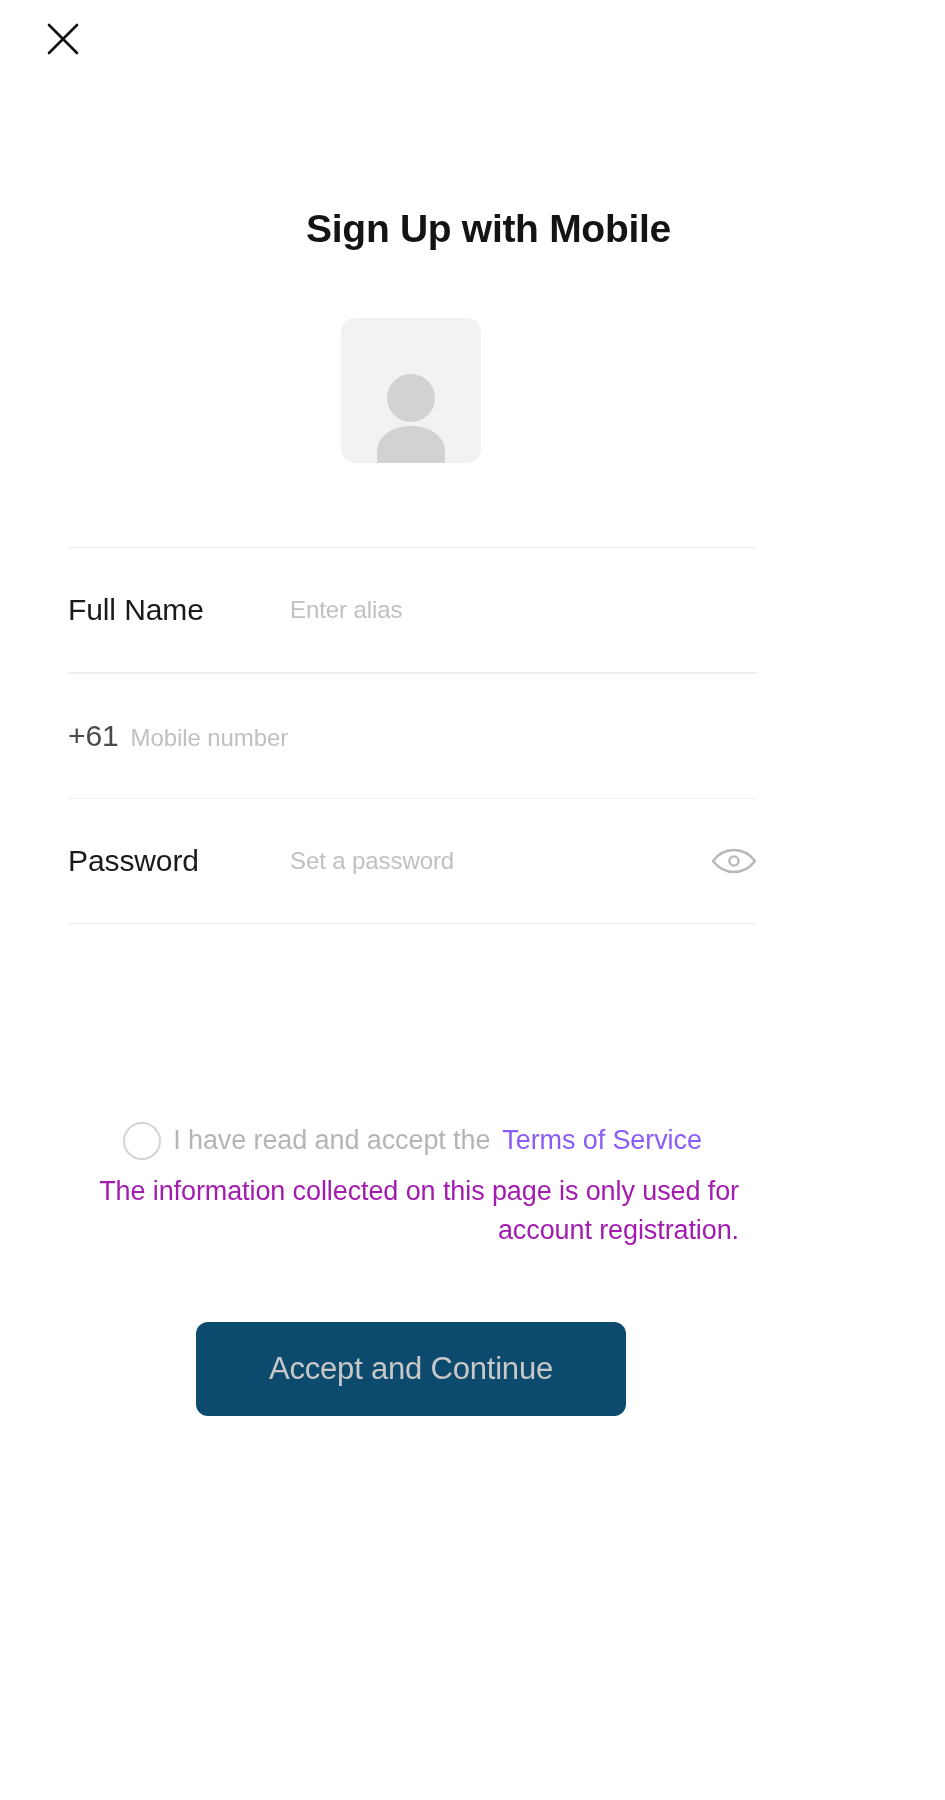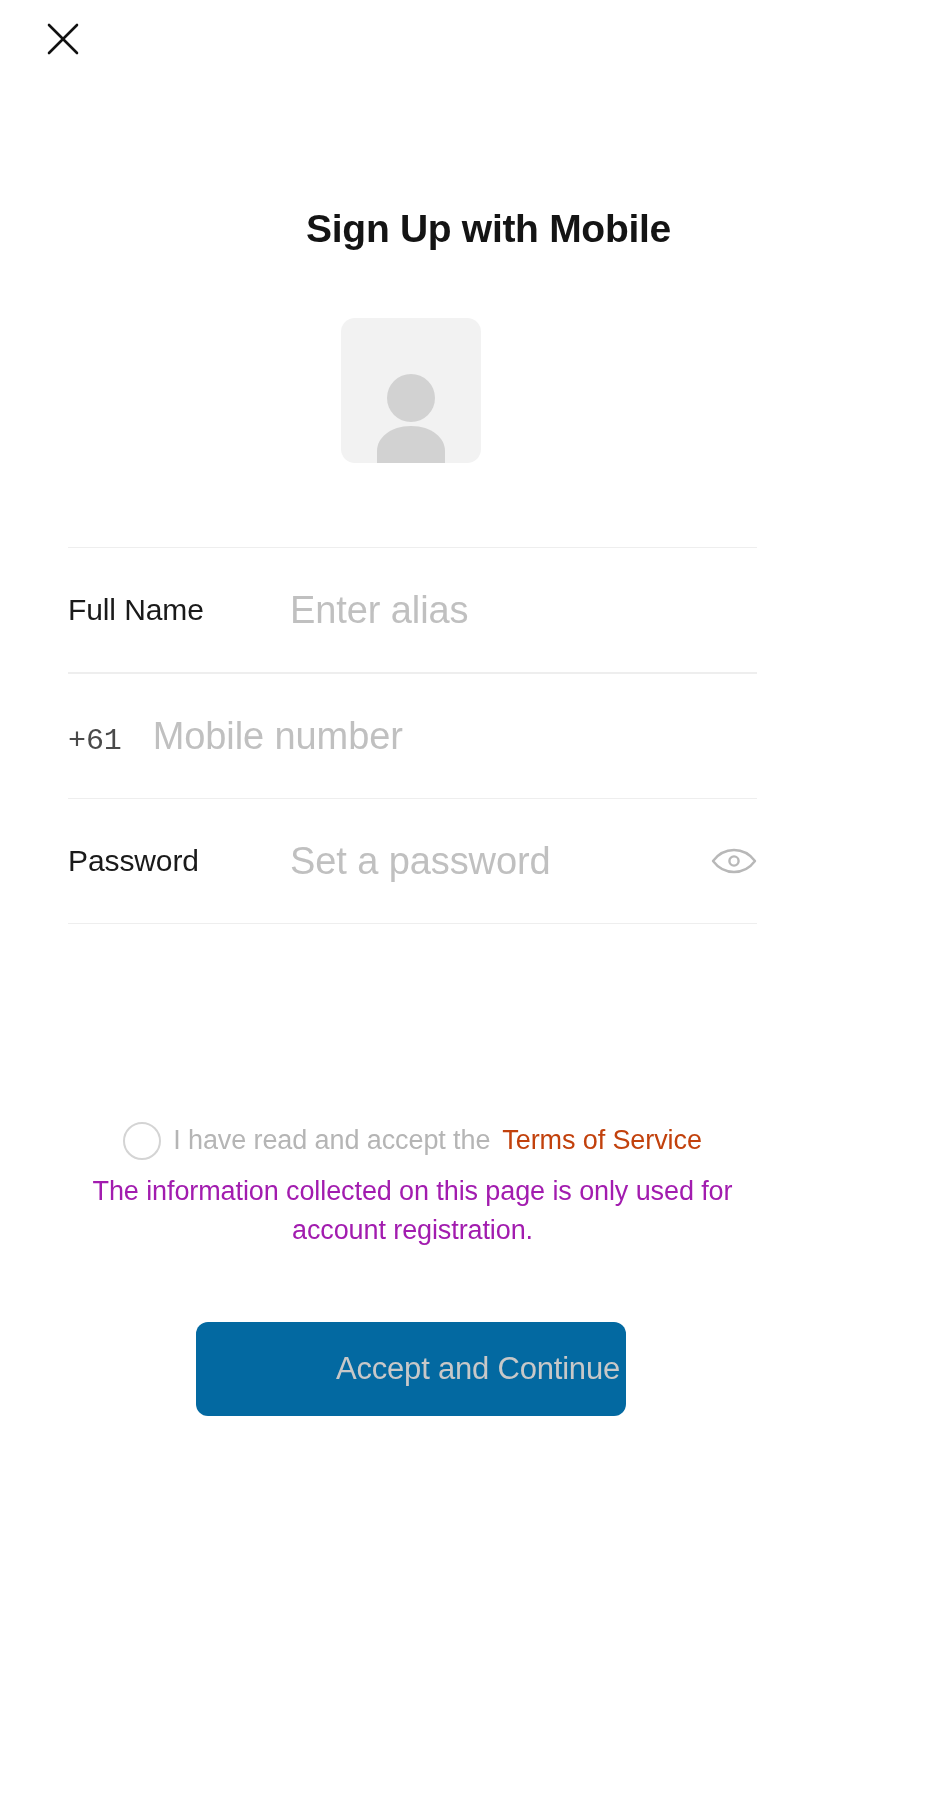--- a/index.html
+++ b/index.html
@@ -94,29 +94,28 @@
     font-size: 30px;
     min-width: 0;
   }
   .value {
     color: #1a1a1a;
     font-size: 30px;
     letter-spacing: -0.1px;
   }
   .placeholder {
     color: #c0c0c0;
-    font-size: 38px;
+    font-size: 24px;
     letter-spacing: -0.1px;
   }
   .dialcode {
     color: #4a4a4a;
     font-size: 30px;
-    margin-right: 31px;
-    letter-spacing: -0.1px;
-    font-family: Liberation Mono, monospace;
+    margin-right: 12px;
+    letter-spacing: -0.1px;
   }
   .row-trailing {
     position: absolute;
     right: 0;
     top: 50%;
     transform: translateY(-50%);
     display: flex;
     align-items: center;
     justify-content: flex-end;
     width: 46px;
@@ -124,21 +123,21 @@
     cursor: pointer;
   }
   .row-trailing svg { display: block; }
 
   
   .terms-block {
     position: absolute;
     left: 68px;
     top: 1122px;
     width: 689px;
-    text-align: center;
+    text-align: right;
   }
   .terms-line1 {
     display: flex;
     align-items: center;
     justify-content: center;
     gap: 12px;
     font-size: 27px;
     color: #b5b5b5;
     line-height: 1.3;
   }
@@ -146,49 +145,48 @@
     width: 38px;
     height: 38px;
     border: 2px solid #d4d4d4;
     border-radius: 50%;
     flex: 0 0 38px;
     cursor: pointer;
     box-sizing: border-box;
   }
   .terms-text { letter-spacing: -0.1px; }
   .terms-link {
-    color: #c2410c;
+    color: #8b5cf6;
     letter-spacing: -0.1px;
     cursor: pointer;
   }
   .terms-note {
     margin-top: 12px;
     font-size: 27px;
     color: #a21caf;
     line-height: 1.45;
     letter-spacing: -0.1px;
     padding: 0 18px;
   }
 
   
   .submit-btn {
     position: absolute;
     left: 196px;
     top: 1322px;
     width: 430px;
     height: 94px;
-    background: #0369a1;
+    background: #0c4a6e;
     border: none;
     border-radius: 12px;
     color: #c8c8c8;
     font-size: 31px;
     font-family: "Liberation Sans", sans-serif;
     letter-spacing: -0.2px;
     cursor: default;
-    text-align: right;
   }
 </style>
 </head>
 <body>
 
 <div class="close-btn">
   <span>
     <svg width="34" height="34" viewBox="0 0 34 34" aria-hidden="true">
       <line x1="3" y1="3" x2="31" y2="31" stroke="#111111" stroke-width="2.6" stroke-linecap="round"></line>
       <line x1="31" y1="3" x2="3" y2="31" stroke="#111111" stroke-width="2.6" stroke-linecap="round"></line>

